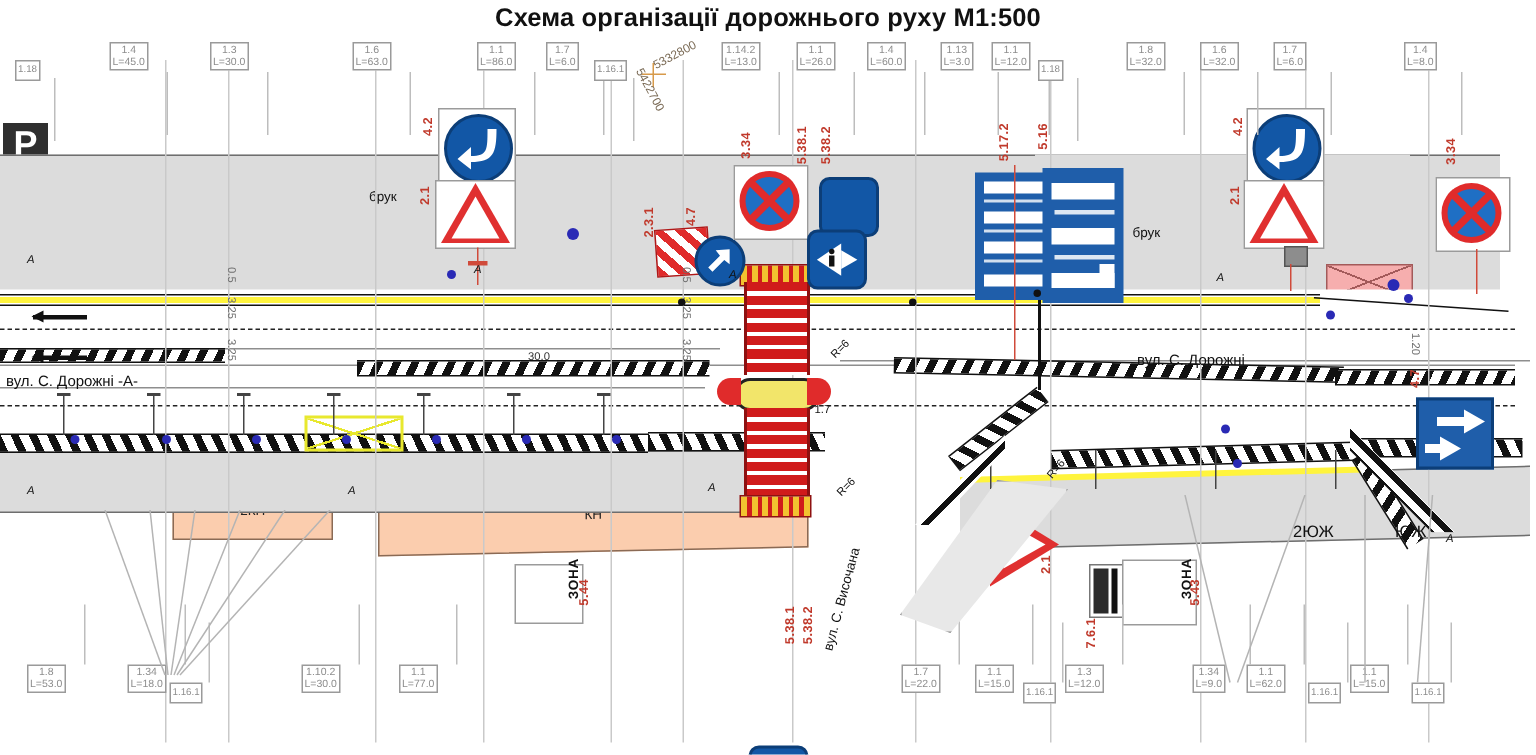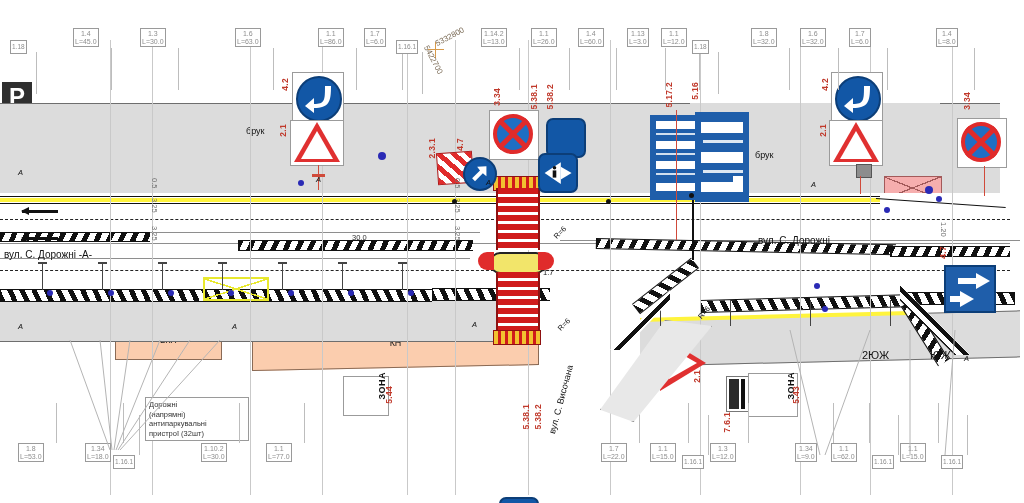--- a/index.html
+++ b/index.html
@@ -162,20 +162,21 @@
     position:absolute;background:
       repeating-linear-gradient(45deg,#e02b2b 0 5px,#fff 5px 10px);
     border:1px solid #b01818;
   }
 </style>
 </head>
 <body>
 
 <div id="stage">
 
+  <div class="title">Схема організації дорожнього руху М1:500</div>
 
   <div class="asphalt" style="left:0;top:103px;width:1000px;height:90px;"></div>
   <div class="plain" style="left:690px;top:103px;width:250px;height:60px;background:#dcdcdc;border:none;"></div>
 
   <div class="txt" style="left:246px;top:126px;font-size:9px;">брук</div>
   <div class="txt" style="left:755px;top:150px;font-size:9px;">брук</div>
 
   <div class="bld" style="left:115px;top:320px;width:105px;height:38px;">
     <span>2КН</span>
   </div>
@@ -407,26 +408,20 @@
   <div class="txt sm" style="left:553px;top:228px;transform:rotate(-45deg);">R=6</div>
   <div class="txt sm" style="left:557px;top:320px;transform:rotate(-45deg);">R=6</div>
   <div class="txt sm" style="left:543px;top:268px;">1.7</div>
   <div class="txt sm" style="left:697px;top:308px;transform:rotate(-50deg);">R=6</div>
   <div class="txt sm grey" style="left:939px;top:222px;writing-mode:vertical-rl;">1.20</div>
 
   <div class="cross" style="left:428px;top:42px;width:16px;height:16px;"></div>
   <div class="coordtxt" style="left:434px;top:40px;">5332800</div>
   <div class="coordtxt v" style="left:430px;top:44px;">5422700</div>
 
-  <div class="notebox" style="left:145px;top:397px;width:96px;">
-    <div>Дорожні</div>
-    <div>(напрямні)</div>
-    <div>антипаркувальні</div>
-    <div>пристрої (32шт)</div>
-  </div>
 
   <div class="bdot" style="left:378px;top:152px;"></div>
   <div class="bdot sm" style="left:298px;top:180px;"></div>
   <div class="bdot sm" style="left:884px;top:207px;"></div>
   <div class="bdot" style="left:925px;top:186px;"></div>
   <div class="bdot sm" style="left:936px;top:196px;"></div>
   <div class="bdot sm" style="left:814px;top:283px;"></div>
   <div class="bdot sm" style="left:822px;top:306px;"></div>
   <div class="bdot sm" style="left:47px;top:290px;"></div>
   <div class="bdot sm" style="left:108px;top:290px;"></div>

